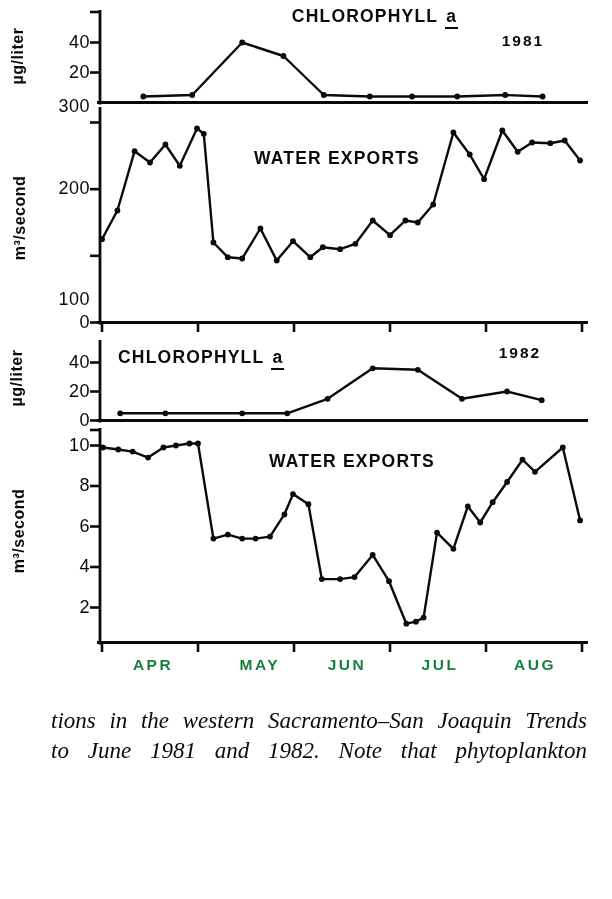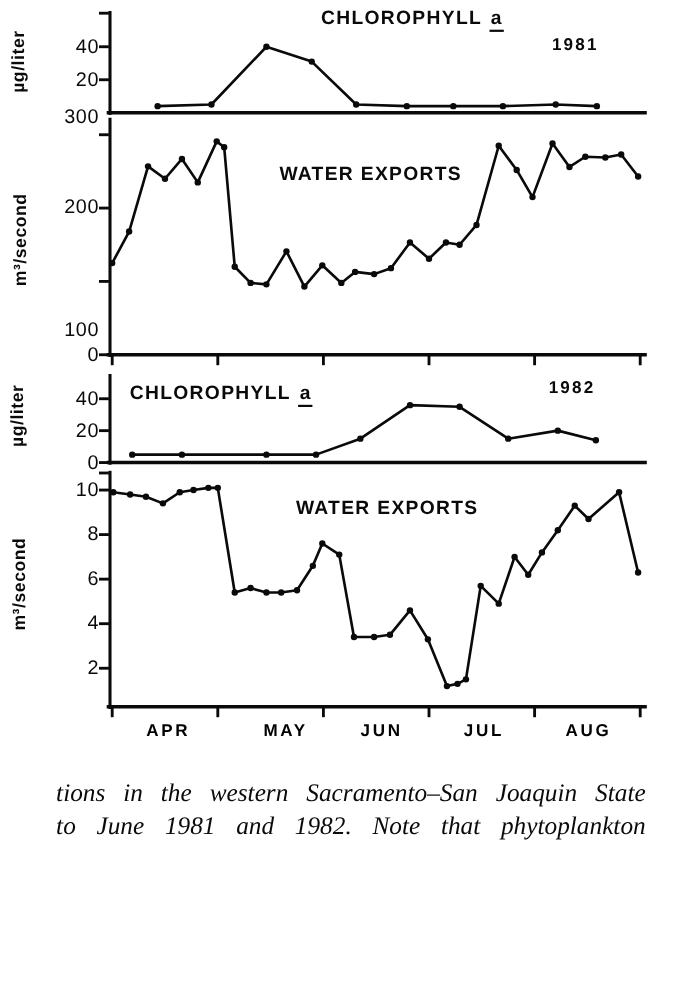--- a/index.html
+++ b/index.html
@@ -9,21 +9,21 @@
   .panel-title{position:absolute;font-weight:bold;font-size:17.5px;letter-spacing:1.2px;
                text-align:center;white-space:nowrap;color:#0a0a0a;}
   .panel-title .u-a{margin-left:7px;border-bottom:2.5px solid #0a0a0a;padding:0 1px 1px 1px;}
   .year-label{position:absolute;font-weight:bold;font-size:15.5px;letter-spacing:2px;
               text-align:center;width:64px;color:#0a0a0a;margin-left:28px;}
   .y-axis-label{position:absolute;font-weight:bold;font-size:16px;letter-spacing:0.5px;
                 text-align:center;transform:rotate(-90deg);white-space:nowrap;color:#0a0a0a;}
   .ytick{position:absolute;left:28px;width:62px;text-align:right;font-weight:normal;
          font-size:18px;letter-spacing:0.5px;color:#0a0a0a;}
   .month-label{position:absolute;top:656px;width:64px;text-align:center;font-weight:bold;
-               font-size:15.5px;letter-spacing:2.5px;color:#000000;}
+               font-size:15.5px;letter-spacing:2.5px;color:#15803d;}
   .caption{position:absolute;left:24px;top:706px;width:563px;
            font-family:"Liberation Serif",serif;font-style:italic;font-size:23px;
            line-height:30px;color:#0a0a0a;}
   .cap-line{text-align:justify;text-align-last:justify;}
   .cap-line.indent{padding-left:27px;}
   .cap-line.last{text-align-last:left;}
   .fig-label{font-style:normal;font-variant:small-caps;letter-spacing:0.5px;}
 </style>
 </head>
 <body>
@@ -190,17 +190,17 @@
   <div class="panel-title" style="left:252px;top:451px;width:200px;"><span>WATER EXPORTS</span></div>
   <div class="y-axis-label" style="left:-56px;top:522px;width:150px;">m³/second</div>
 
   <div class="month-label" style="left:121px;">APR</div>
   <div class="month-label" style="left:216px;text-align:right;">MAY</div>
   <div class="month-label" style="left:315px;">JUN</div>
   <div class="month-label" style="left:408px;">JUL</div>
   <div class="month-label" style="left:503px;">AUG</div>
 
   <div class="caption">
-    <div class="cap-line indent">tions in the western Sacramento–San Joaquin State</div>
+    <div class="cap-line indent">tions in the western Sacramento–San Joaquin Trends</div>
     <div class="cap-line indent">to June 1981 and 1982. Note that phytoplankton</div>
   </div>
 
 </div>
 
 </body></html>

